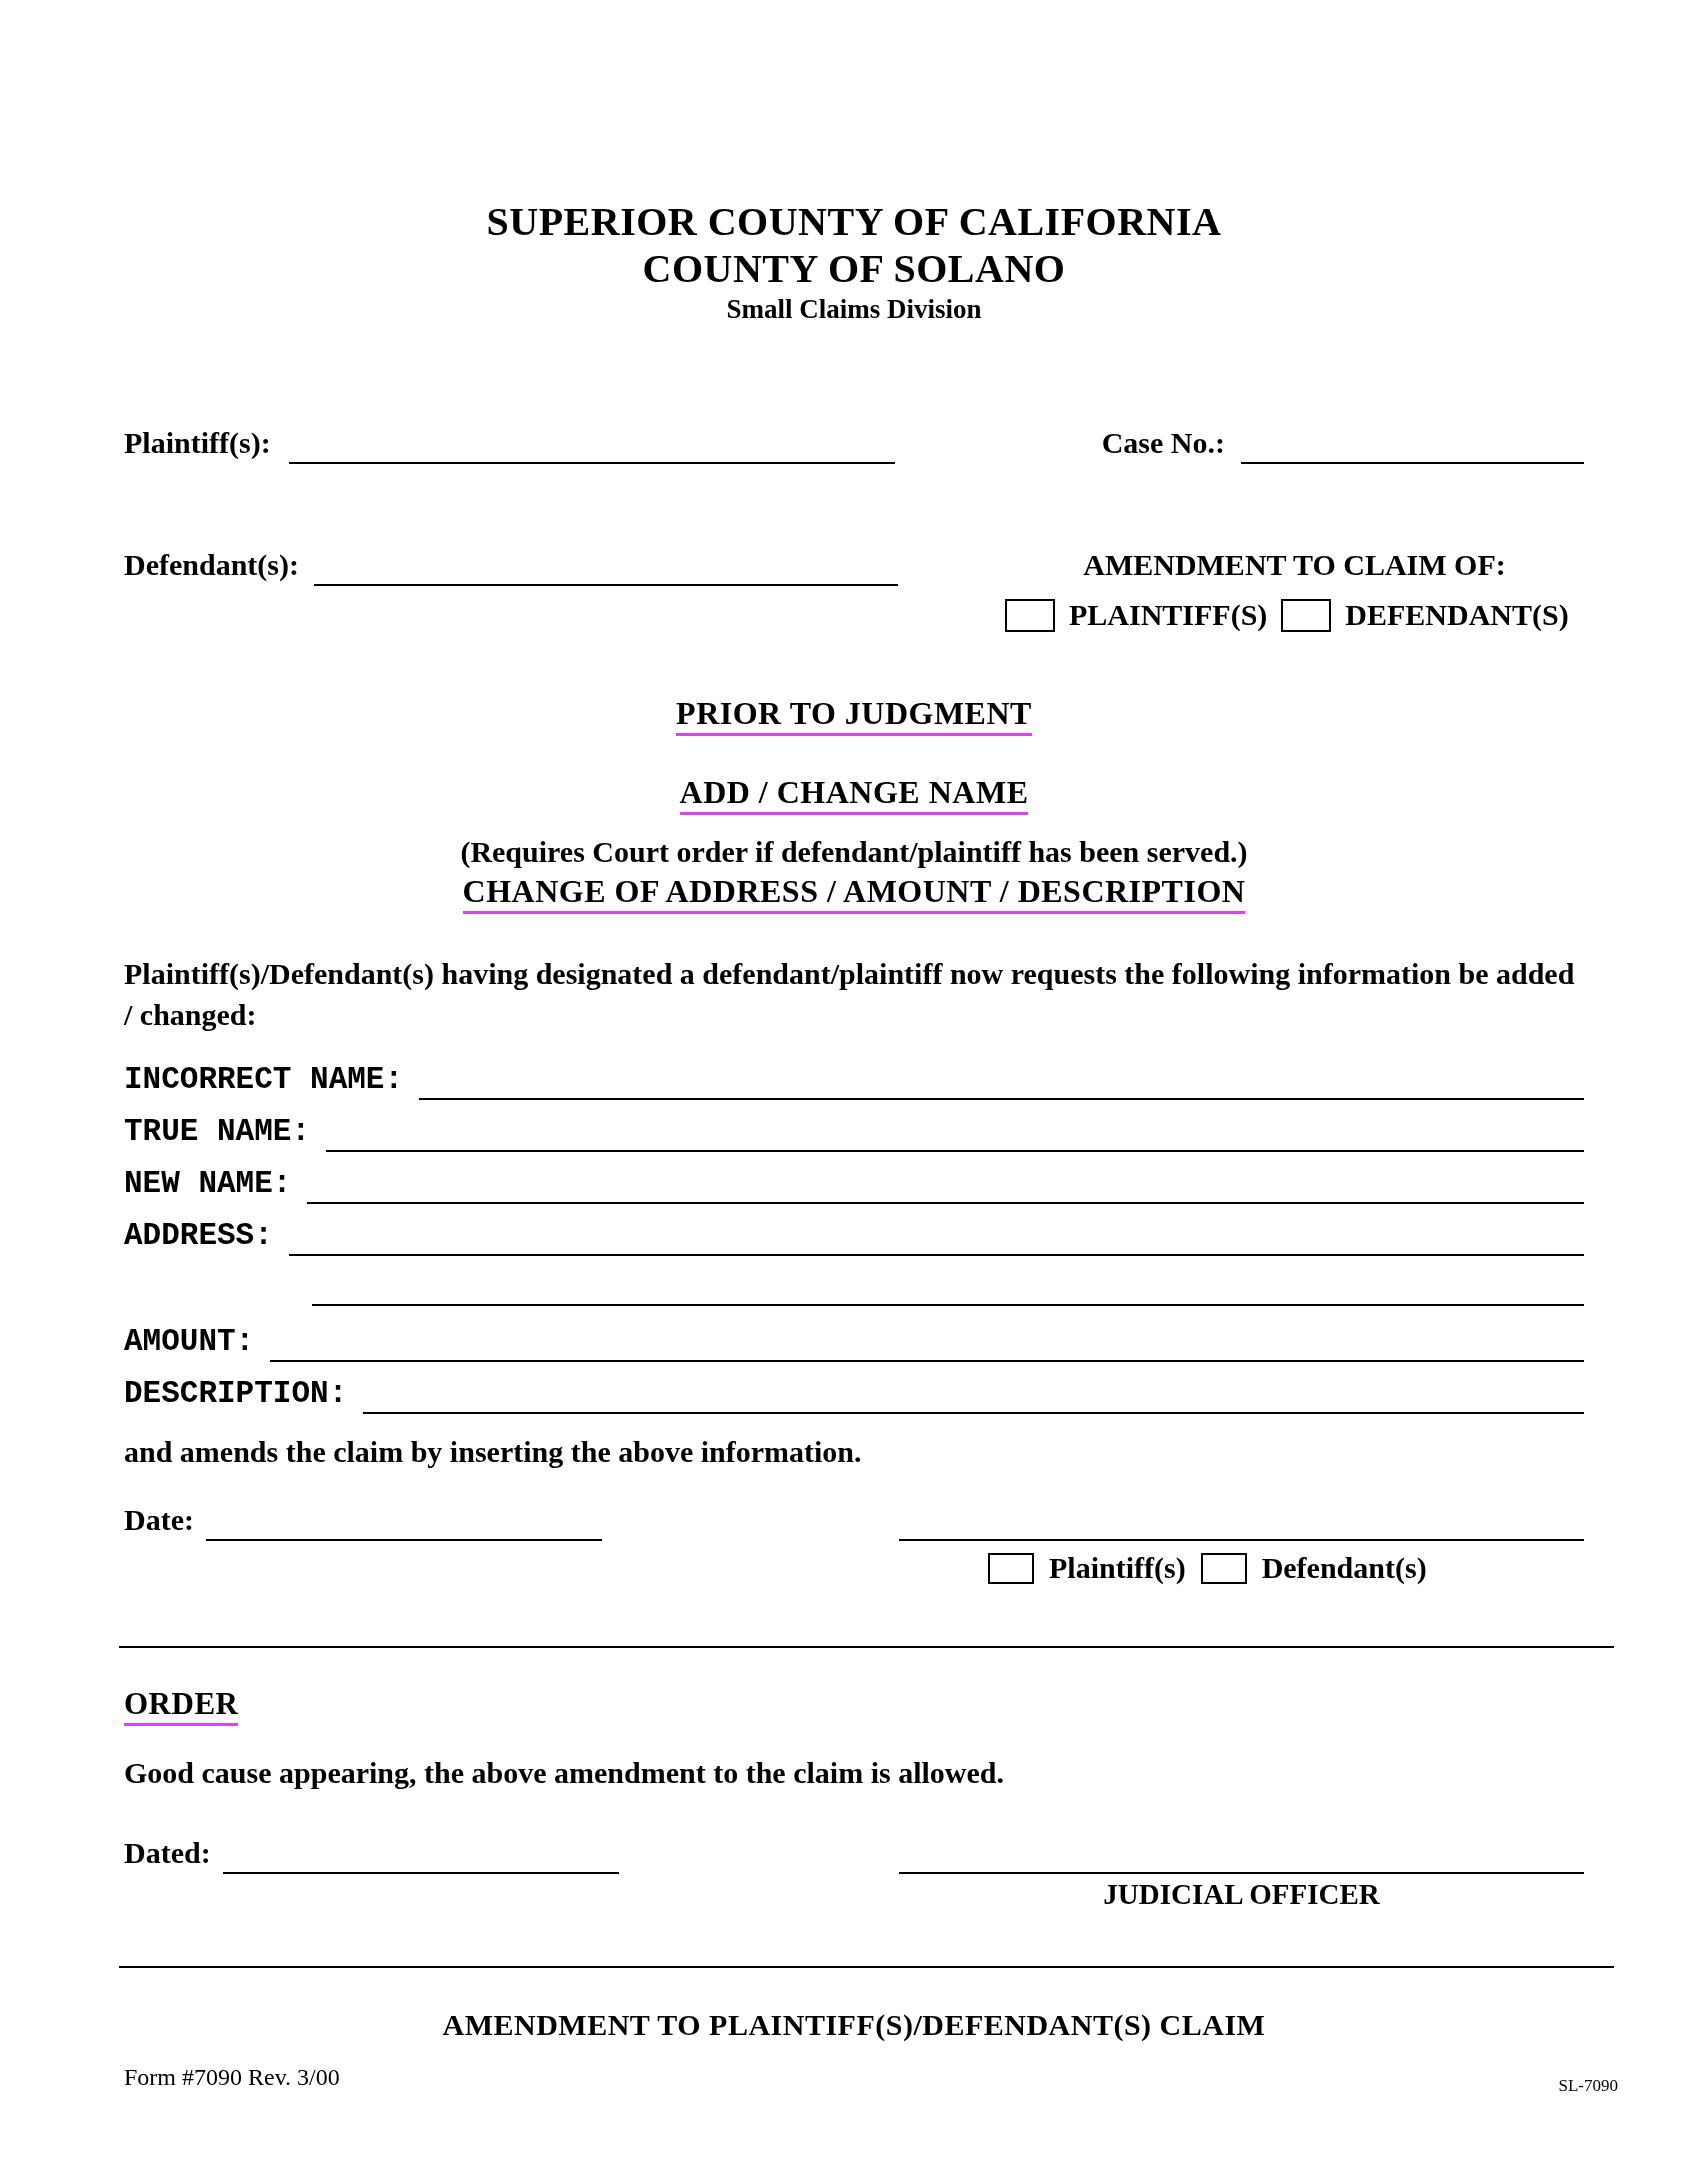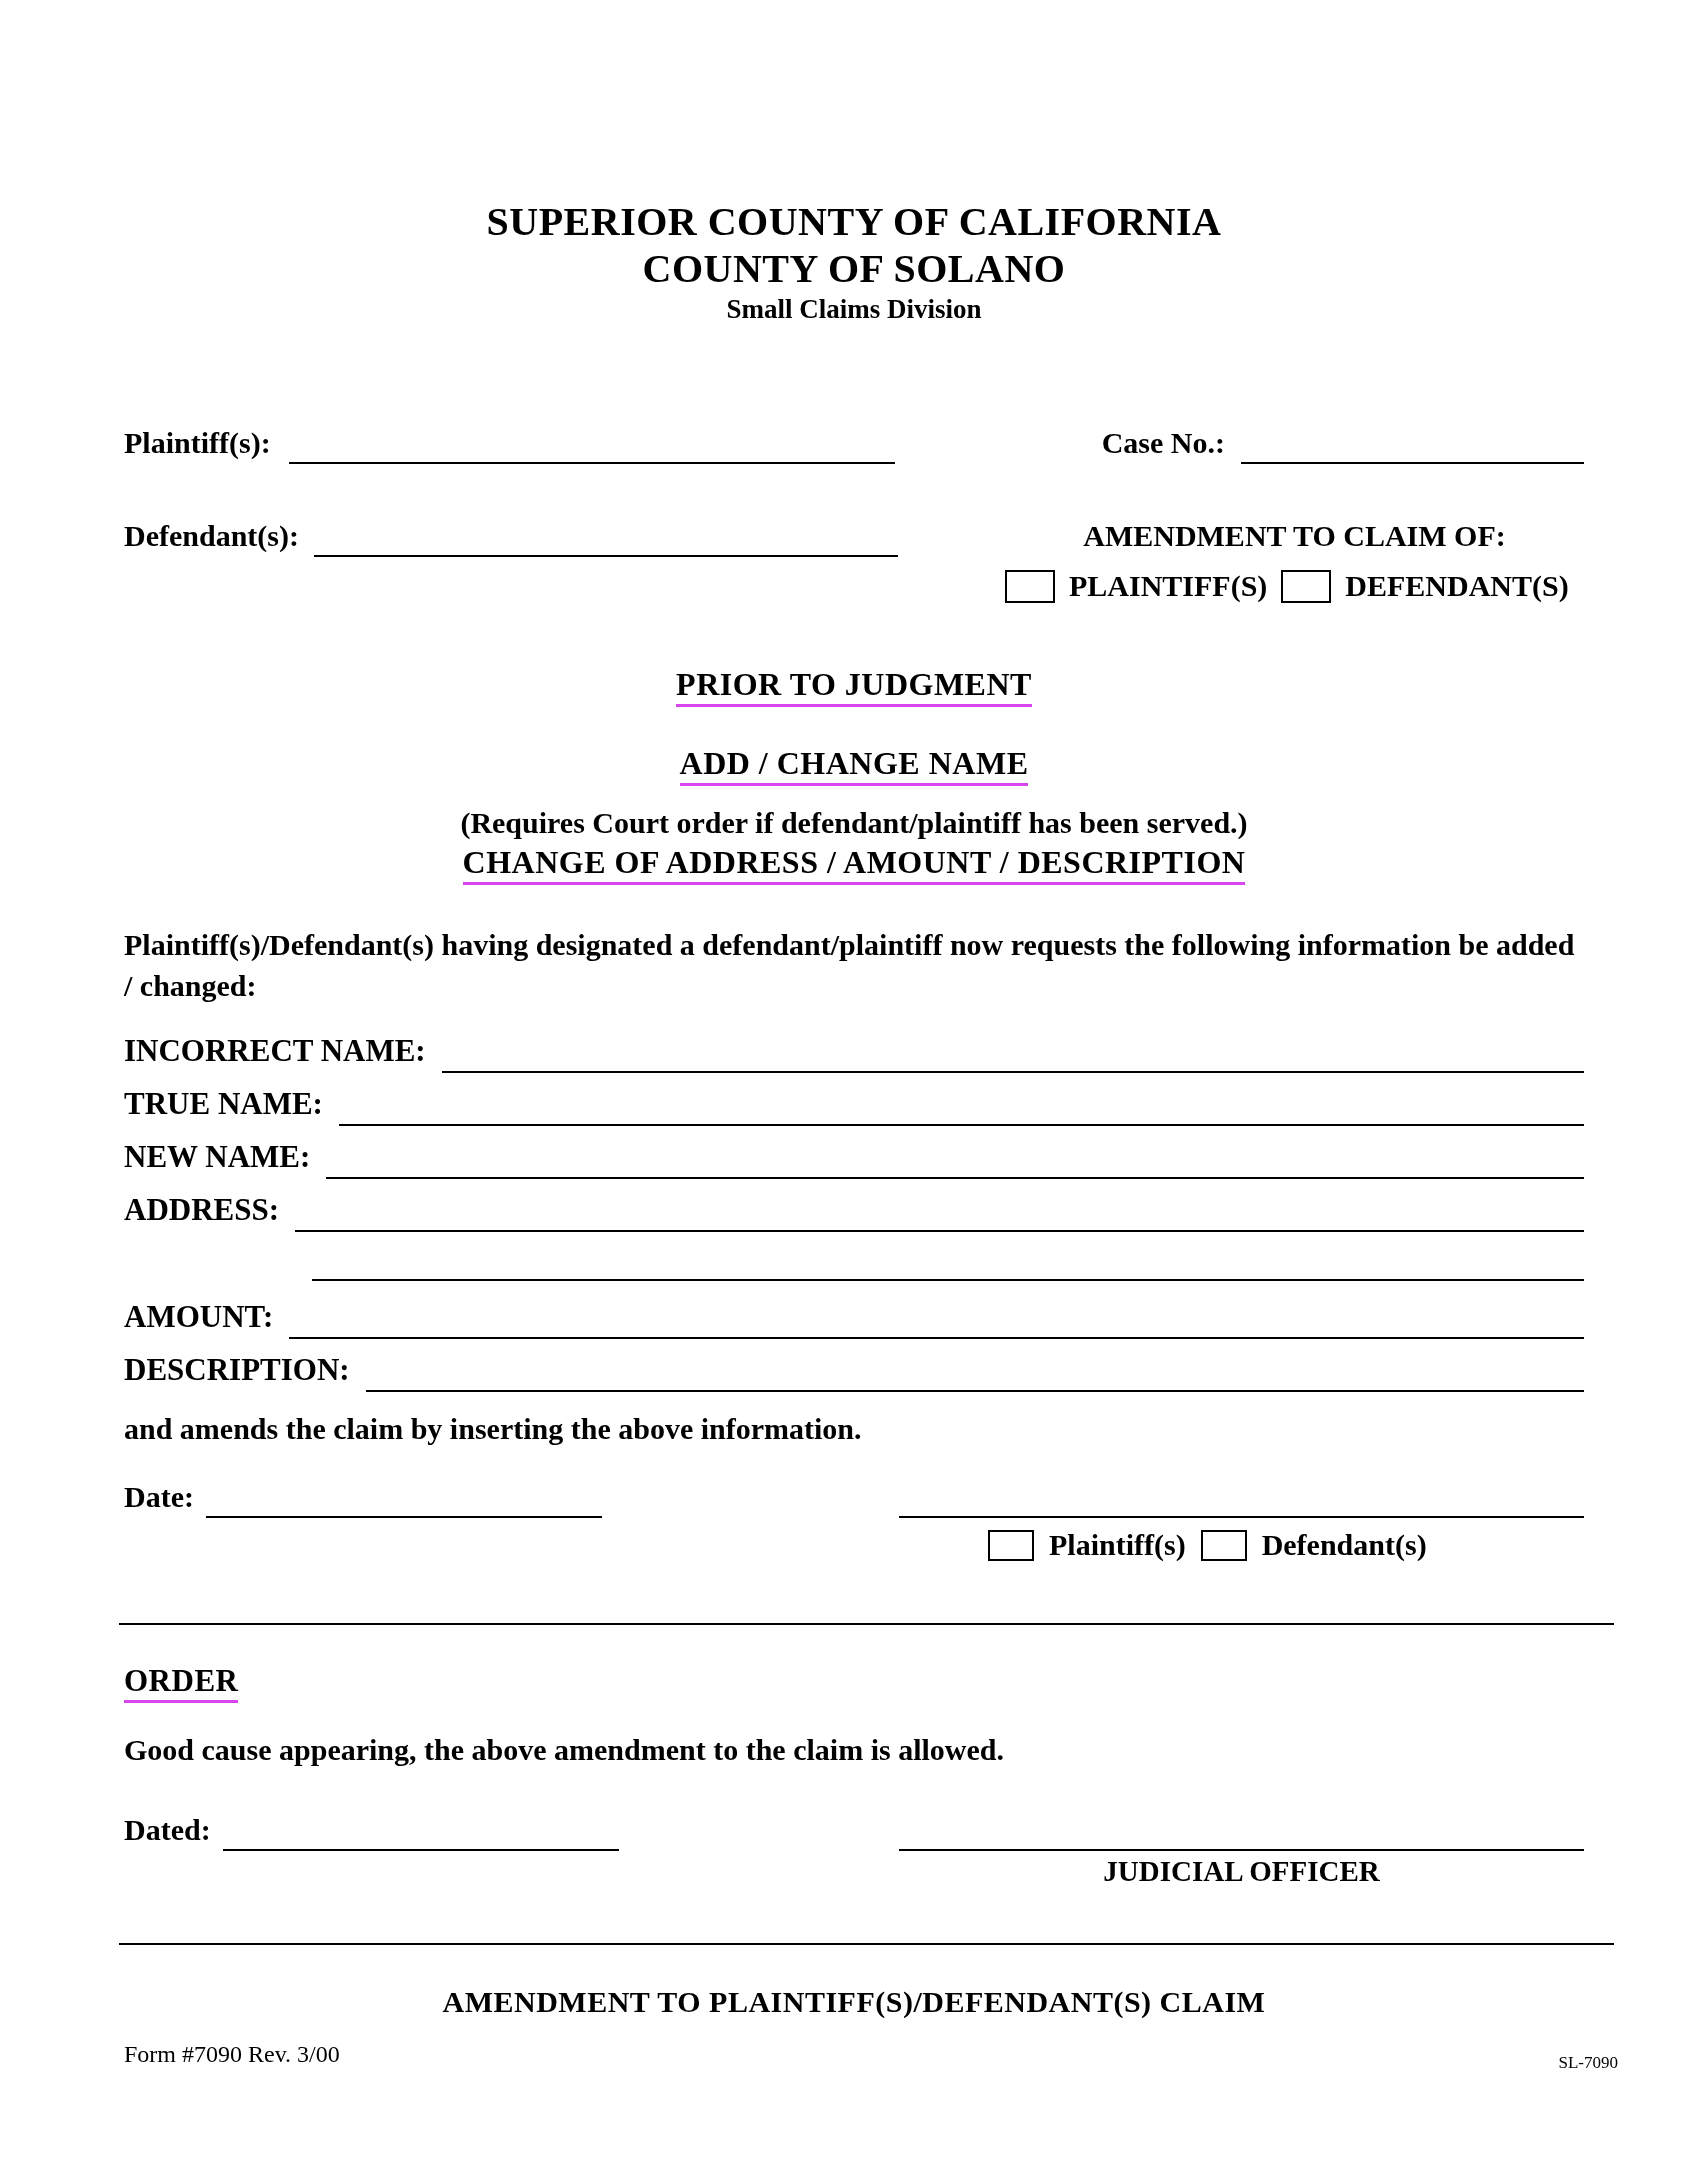--- a/index.html
+++ b/index.html
@@ -23,21 +23,21 @@
   .row { display:flex; align-items:flex-end; }
   .lbl { font-size:30px; font-weight:bold; white-space:nowrap; }
   .fill { border-bottom:2px solid #000; margin-bottom:-4px; height:36px; }
   .spacer { flex:0 0 auto; }
 
   .row-a { margin-top:99px; }
   .row-a .fill-plaintiff { flex:0 0 606px; margin-left:18px; }
   .row-a .spacer-a { width:207px; }
   .row-a .fill-case { flex:1 1 auto; margin-left:16px; }
 
-  .row-b { margin-top:59px; align-items:flex-start; }
+  .row-b { margin-top:88px; align-items:flex-start; }
   .row-b .left-grp { display:flex; align-items:flex-end; flex:0 0 auto; }
   .row-b .fill-defendant { flex:0 0 584px; margin-left:15px; }
   .amend-block { margin-left:auto; width:579px; }
   .amend-title { font-size:30px; font-weight:bold; text-align:center; white-space:nowrap; }
   .amend-checks { display:flex; align-items:center; margin-top:16px; gap:14px; }
   .cbx { display:inline-block; width:50px; height:33px; border:2px solid #000; box-sizing:border-box; background:#fff; flex:0 0 auto; }
   .cbx-sm { width:46px; height:31px; }
   .cbx-lbl { font-size:30px; font-weight:bold; white-space:nowrap; }
 
   
@@ -45,21 +45,21 @@
   .h-underline { display:inline-block; font-size:32px; font-weight:bold; border-bottom:3px solid #d946ef; padding-bottom:1px; letter-spacing:0.5px; }
   .h-prior { margin-top:63px; }
   .h-add { margin-top:38px; }
   .h-change { margin-top:4px; }
   .note { margin-top:20px; font-size:30px; font-weight:bold; }
 
   .para { margin-top:40px; font-size:30px; font-weight:bold; line-height:1.36; }
 
   
   .fields { margin-top:26px; }
-  .field-row { display:flex; align-items:flex-end; margin-bottom:17px; }
+  .field-row { display:flex; margin-bottom:17px;font-family:Liberation Mono, monospace; }
   .field-row .lbl { font-size:31px; }
   .field-row .fill { flex:1 1 auto; margin-left:16px; }
   .addr2-row { display:flex; margin-top:10px; margin-bottom:22px; }
   .addr2-row .pad { width:188px; }
   .addr2-row .fill { flex:1 1 auto; height:34px; }
 
   .amends { margin-top:24px; font-size:30px; font-weight:bold; }
 
   .date-row { margin-top:34px; }
   .date-row .fill-date { flex:0 0 396px; margin-left:12px; }

